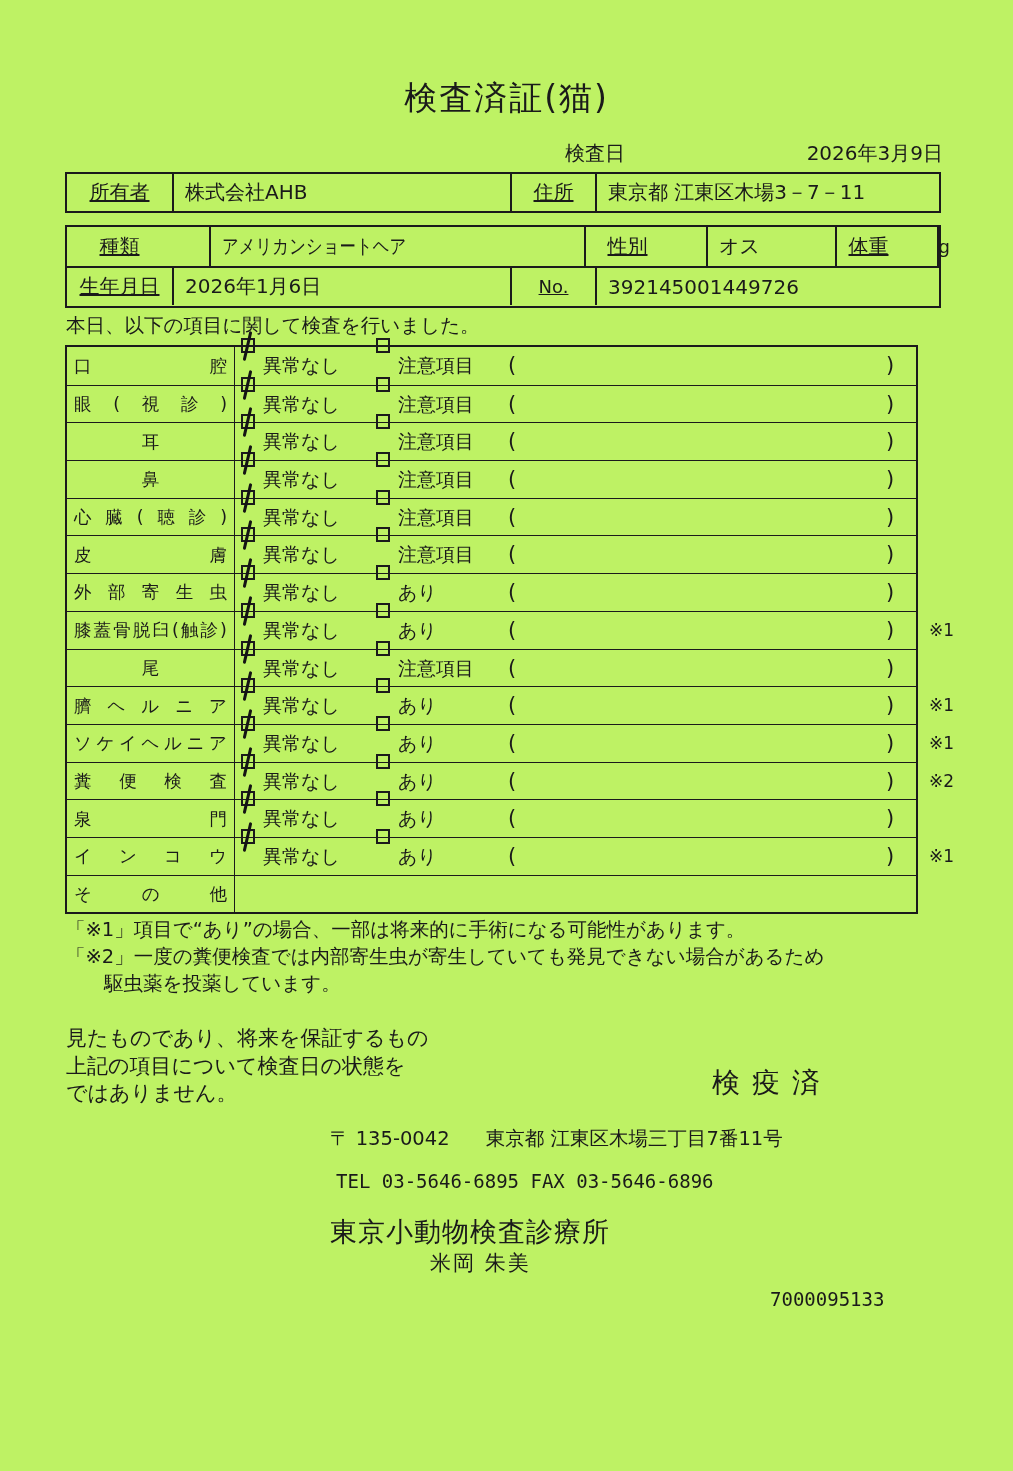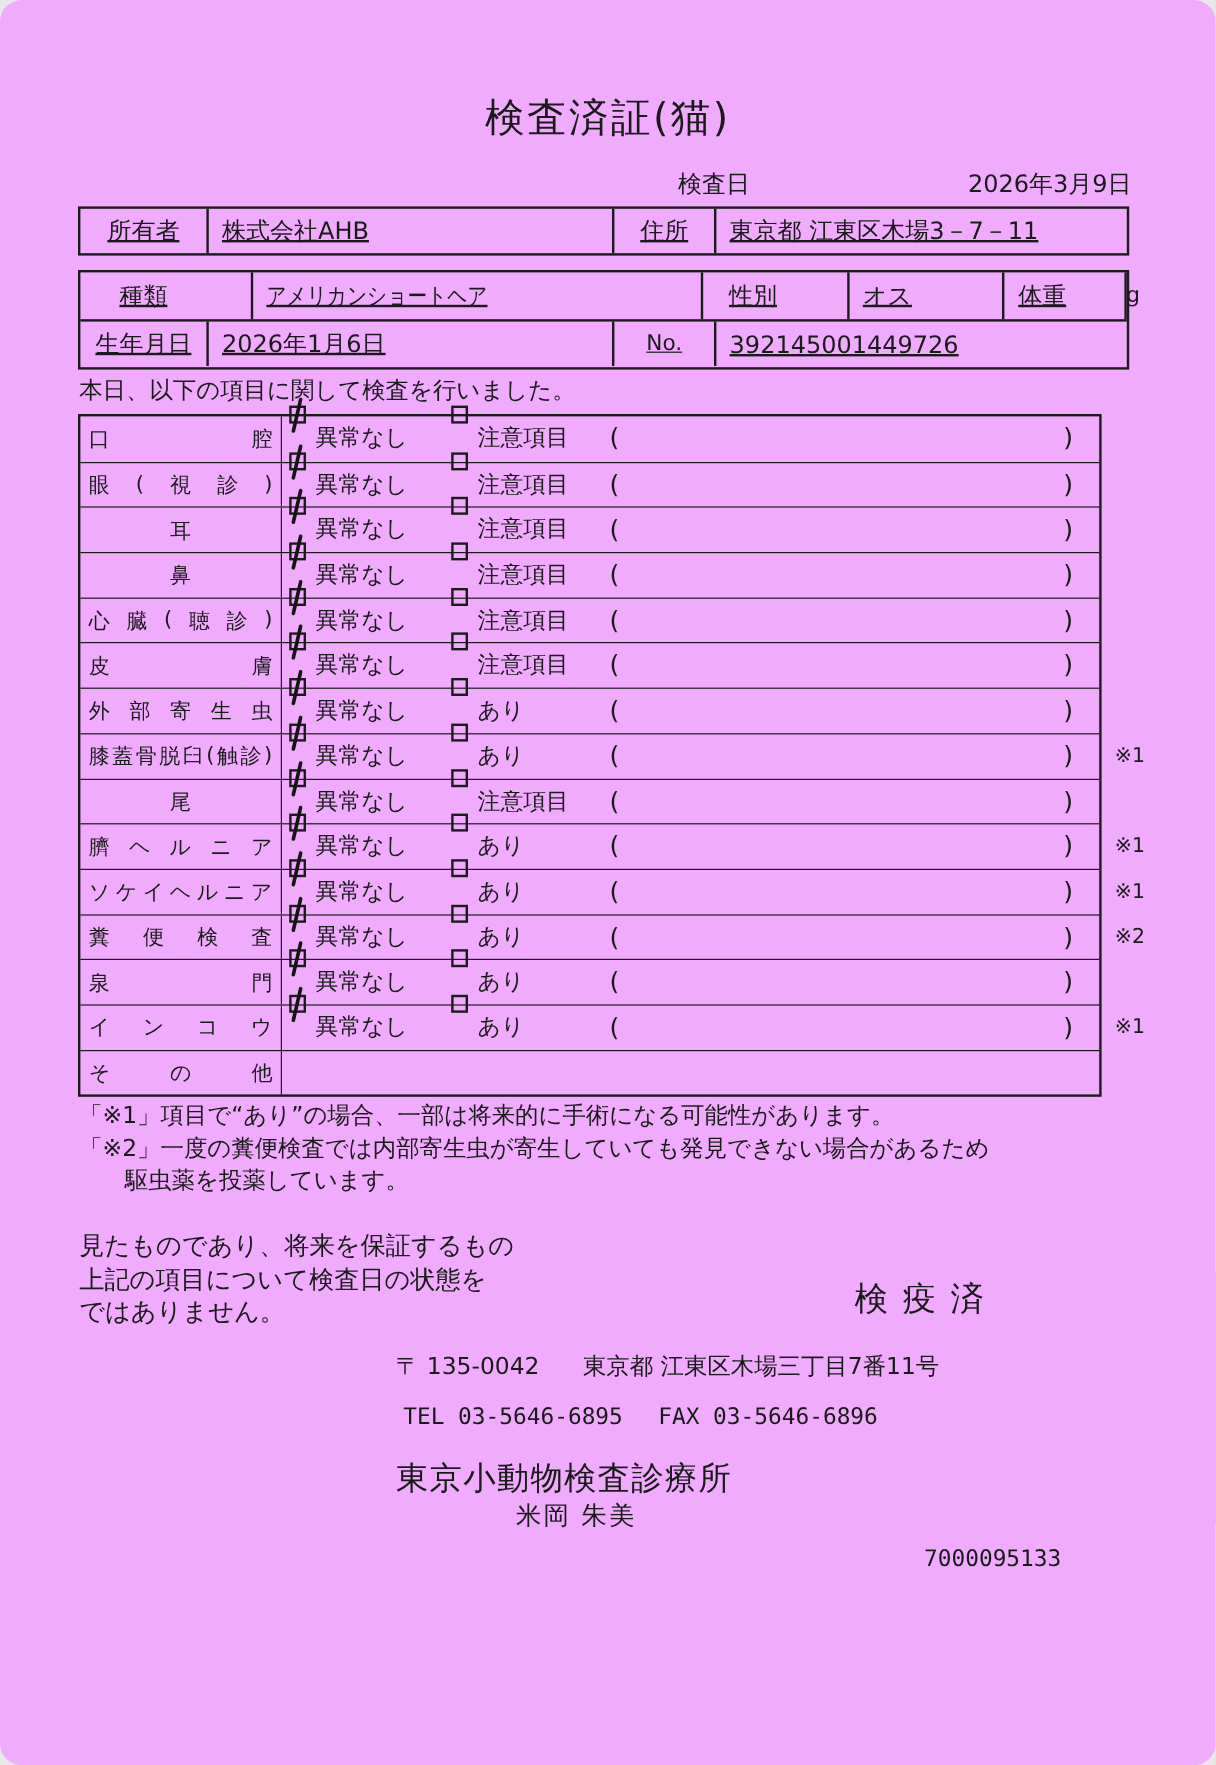--- a/index.html
+++ b/index.html
@@ -1,21 +1,20 @@
 <!DOCTYPE html>
 <html lang="ja"><head>
 <meta charset="utf-8">
 <style>
   html,body { margin:0; padding:0; background:#e8e8e8; }
   .page {
     position:relative; width:1013px; height:1471px; margin:0 auto;
-    background:#f0abfc; color:#1a1a1a;
+    background:#bef264; color:#1a1a1a;
     font-family:"DejaVu Sans","Liberation Sans",sans-serif;
     overflow:hidden;
-    border-radius:18px;
   }
   .page * { box-sizing:border-box; }
 
   .title {
     position:absolute; top:76px; left:0; width:100%;
     text-align:center; font-size:33px; font-weight:500; letter-spacing:2px; margin:0;
   }
 
   .date-row {
     position:absolute; top:140px; left:565px; width:378px;
@@ -24,21 +23,21 @@
 
   
   .tbl { position:absolute; left:65px; width:876px; border:2.5px solid #1b1b1b; }
   .owner-tbl { top:172px; height:41px; display:grid; grid-template-columns:105px 338px 85px 1fr; }
   .pet-tbl   { top:225px; height:83px; }
   .prow { display:grid; height:39px; }
   .prow1 { grid-template-columns:105px 338px 85px 92px 65px 1fr;gap:37px; }
   .prow2 { grid-template-columns:105px 338px 85px 1fr; border-top:2px solid #1b1b1b; }
   .cell { display:flex; align-items:center; font-size:20px; overflow:hidden; white-space:nowrap; }
   .cell.head { justify-content:center;text-decoration:underline; }
-  .cell.val  { padding-left:11px;text-decoration:underline; }
+  .cell.val  { padding-left:11px; }
   .cell + .cell { border-left:2px solid #1b1b1b; }
   .cell.val.weight { justify-content:flex-end; padding-right:14px; }
   .weight .unit { margin-left:13px; font-size:18px; }
   .condensed { transform:scaleX(0.82); transform-origin:left center; }
   .no-head { font-size:18px; }
 
   .intro { position:absolute; top:312px; left:66px; margin:0; font-size:19.5px; }
 
   
   .check-tbl {
@@ -82,21 +81,21 @@
   .footnotes p.indent { padding-left:38px; }
 
   
   .disclaimer { position:absolute; top:1025px; left:66px; font-size:21px; line-height:27.5px; }
   .disclaimer p { margin:0; }
   .stamp { position:absolute; top:1064px; left:712px; font-size:28px; letter-spacing:12px; white-space:nowrap; }
   .postal { position:absolute; top:1125px; left:330px; margin:0; font-size:19.5px; white-space:nowrap; }
   .postal .addr-gap { margin-left:30px; }
   .telfax { position:absolute; top:1170px; left:336px; margin:0; font-size:19px;
             font-family:"DejaVu Sans Mono","Liberation Mono",monospace; white-space:nowrap; }
-  .telfax .fax-gap { margin-left:18px; }
+  .telfax .fax-gap { }
   .clinic-name { position:absolute; top:1214px; left:330px; margin:0; font-size:27px; letter-spacing:1px; }
   .examiner { position:absolute; top:1249px; left:430px; margin:0; font-size:21px; letter-spacing:2px; }
   .serial { position:absolute; top:1288px; left:770px; margin:0; font-size:19px;
             font-family:"DejaVu Sans Mono","Liberation Mono",monospace; }
 </style>
 </head>
 <body>
 
 <div class="page">
 

